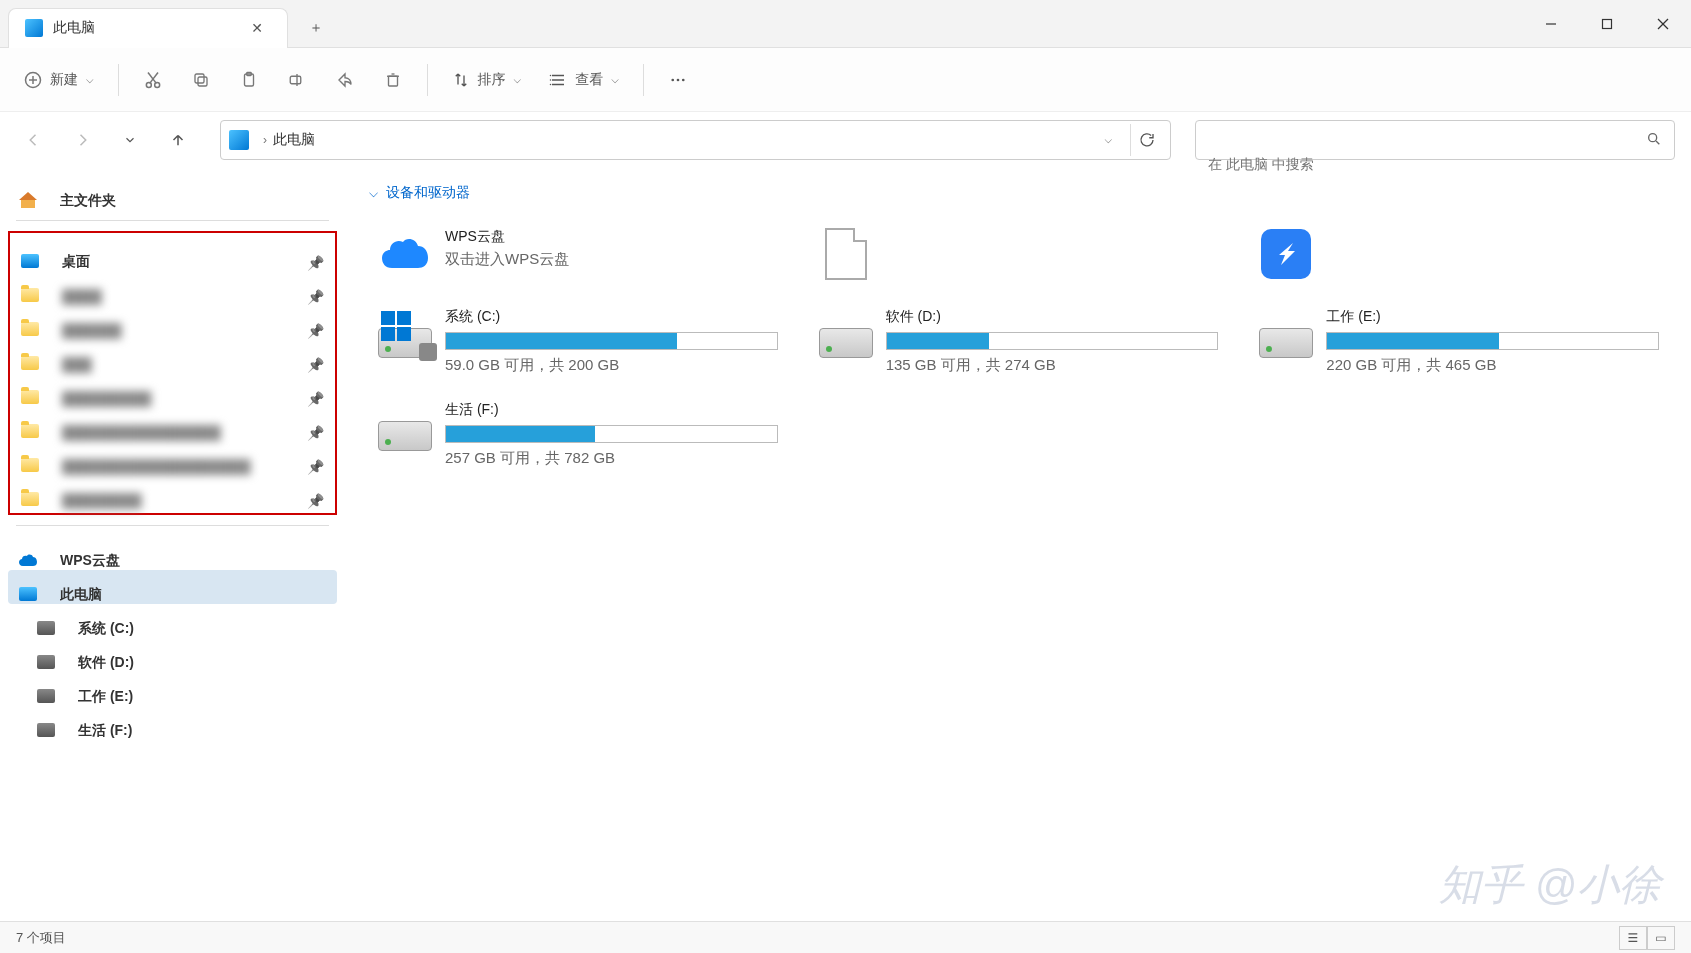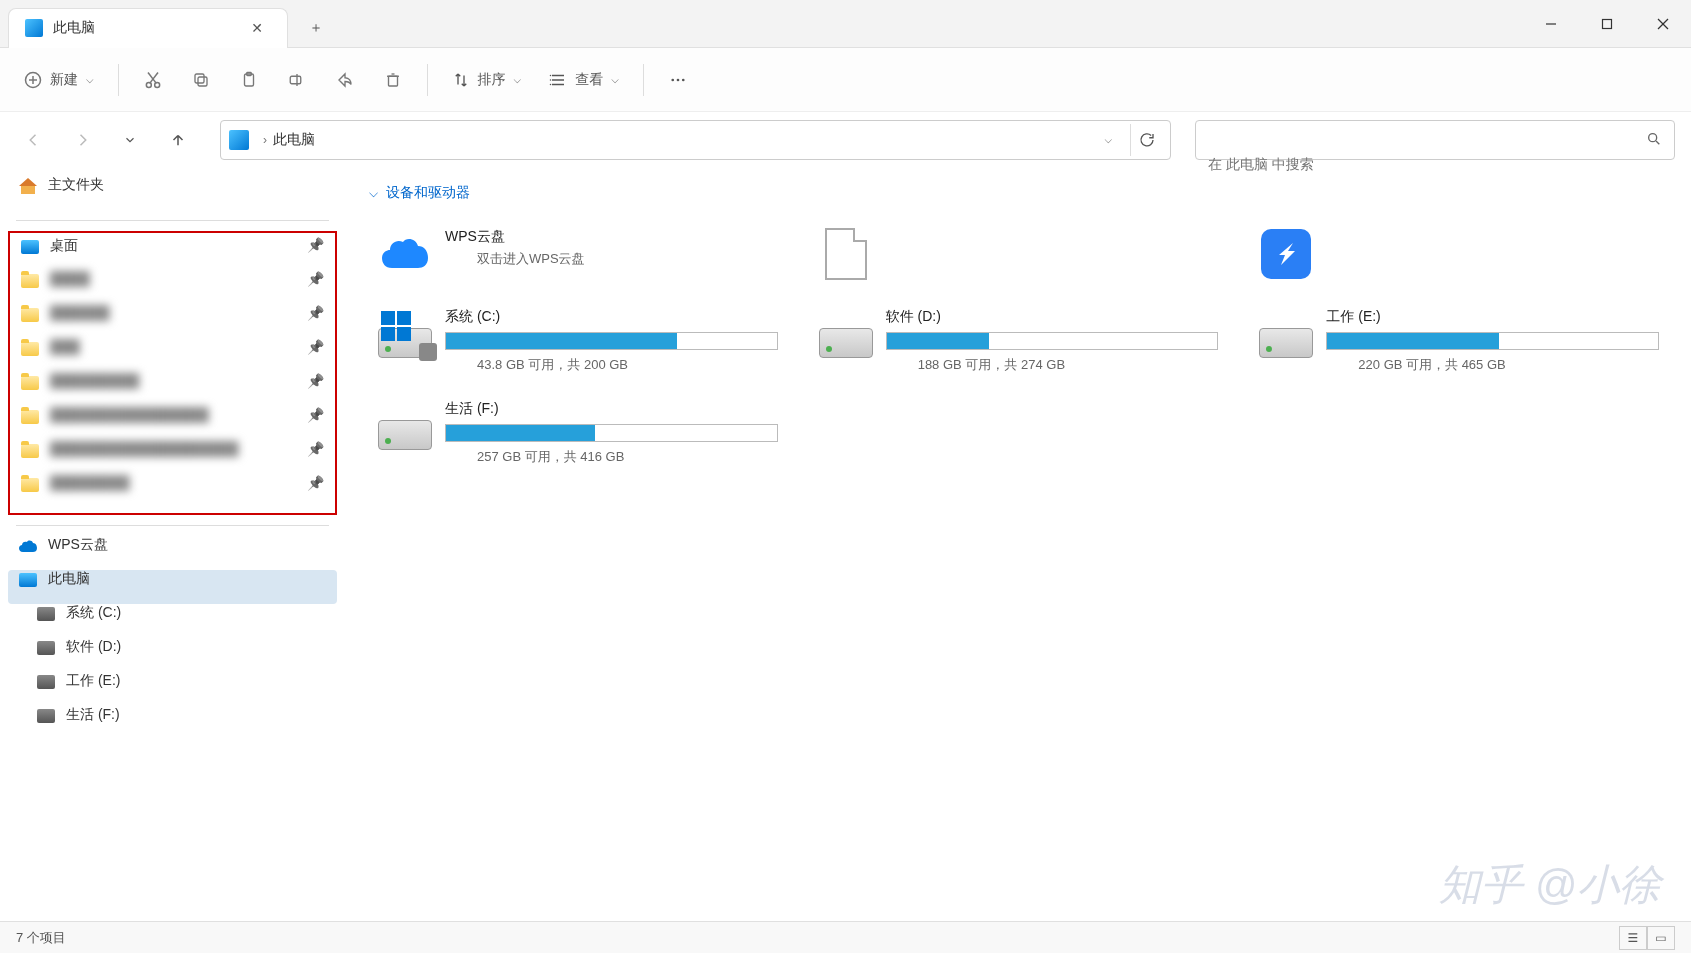--- a/index.html
+++ b/index.html
@@ -34,40 +34,40 @@
 .bc-refresh { width: 32px; height: 32px; display: flex; align-items: center; justify-content: center; color: #555; cursor: pointer; border-left: 1px solid #ddd; margin-left: 8px; }
 .searchbox { width: 480px; height: 40px; border: 1px solid #ccc; border-radius: 4px; display: flex; align-items: center; padding: 0 12px; }
 .searchbox input { border: none; outline: none; flex: 1; font-size: 14px; color: #666; background: transparent; margin-top: 48px; }
 .search-icon { color: #666; }
 
 
 .main { display: flex; height: calc(100% - 48px - 64px - 56px - 32px); }
 
 
 .sidebar { width: 345px; padding: 8px 8px; overflow-y: auto; }
-.sb-item { display: flex; align-items: flex-start; height: 34px; padding: 0 10px; border-radius: 4px; cursor: pointer; gap: 10px; }
+.sb-item { display: flex; align-items: flex-end; height: 34px; padding: 0 10px; border-radius: 4px; cursor: pointer; gap: 22px; font-weight: bold; }
 .sb-item.selected { background: #d8e6f2; }
 .sb-icon { width: 20px; height: 20px; display: flex; align-items: center; justify-content: center; flex-shrink: 0; }
 .sb-label { flex: 1; white-space: nowrap; overflow: hidden; text-overflow: ellipsis; }
 .pin { color: #888; font-size: 14px; }
 .sb-sep { height: 1px; background: #ddd; margin: 10px 8px; }
 .sb-indent { padding-left: 28px; }
 
 .highlight-box { border: 2px solid #c00; margin: 4px 0; padding: 4px 0; }
 
 
 .content { flex: 1; padding: 8px 24px; overflow-y: auto; }
 .group-header { display: flex; align-items: center; gap: 8px; color: #0066cc; padding: 8px 0; cursor: pointer; }
 .group-header .chev2 { font-size: 12px; }
 .items-grid { display: grid; grid-template-columns: repeat(3, 1fr); gap: 8px 24px; margin-top: 8px; }
 .drive-item { display: flex; align-items: flex-start; gap: 12px; padding: 8px; border-radius: 4px; cursor: pointer; }
 .drive-icon { width: 56px; height: 56px; flex-shrink: 0; display: flex; align-items: center; justify-content: center; }
 .drive-info { flex: 1; padding-top: 2px; }
 .drive-name { color: #222; margin-bottom: 4px; }
-.drive-sub { color: #666; font-size: 13px; margin-left: 32px; }
+.drive-sub { color: #666; font-size: 15px; }
 .drive-bar { width: 100%; height: 18px; border: 1px solid #bbb; background: #fff; margin: 6px 0; position: relative; }
 .drive-bar-fill { height: 100%; background: #26a0da; }
 
 
 .statusbar { position: absolute; bottom: 0; left: 0; right: 0; height: 32px; display: flex; align-items: center; padding: 0 16px; background: #f8f8f8; border-top: 1px solid #e0e0e0; font-size: 13px; color: #555; }
 .view-toggle { margin-left: auto; display: flex; }
 .vt-btn { width: 28px; height: 24px; display: flex; align-items: center; justify-content: center; border: 1px solid #ccc; cursor: pointer; font-size: 12px; }
 
 
 .watermark { position: absolute; right: 30px; bottom: 40px; font-size: 42px; color: rgba(100, 120, 160, 0.25); font-style: italic; pointer-events: none; }
@@ -407,33 +407,33 @@
                 <div></div>
               </div>
               <div class="lock"></div>
             </div>
           </div>
           <div class="drive-info">
             <div class="drive-name">系统 (C:)</div>
             <div class="drive-bar">
               <div class="drive-bar-fill" style="width: 70%;"></div>
             </div>
-            <div class="drive-sub">43.8 GB 可用，共 200 GB</div>
+            <div class="drive-sub">59.0 GB 可用，共 200 GB</div>
           </div>
         </div>
         <div class="drive-item">
           <div class="drive-icon">
             <div class="hdd"></div>
           </div>
           <div class="drive-info">
             <div class="drive-name">软件 (D:)</div>
             <div class="drive-bar">
               <div class="drive-bar-fill" style="width: 31%;"></div>
             </div>
-            <div class="drive-sub">188 GB 可用，共 274 GB</div>
+            <div class="drive-sub">135 GB 可用，共 274 GB</div>
           </div>
         </div>
         <div class="drive-item">
           <div class="drive-icon">
             <div class="hdd"></div>
           </div>
           <div class="drive-info">
             <div class="drive-name">工作 (E:)</div>
             <div class="drive-bar">
               <div class="drive-bar-fill" style="width: 52%;"></div>
@@ -443,21 +443,21 @@
         </div>
         <div class="drive-item">
           <div class="drive-icon">
             <div class="hdd"></div>
           </div>
           <div class="drive-info">
             <div class="drive-name">生活 (F:)</div>
             <div class="drive-bar">
               <div class="drive-bar-fill" style="width: 45%;"></div>
             </div>
-            <div class="drive-sub">257 GB 可用，共 416 GB</div>
+            <div class="drive-sub">257 GB 可用，共 782 GB</div>
           </div>
         </div>
       </div>
   </div>
 </div>
 
 <div class="statusbar">
   <span>7 个项目</span>
   <div class="view-toggle">
     <div class="vt-btn">☰</div>

